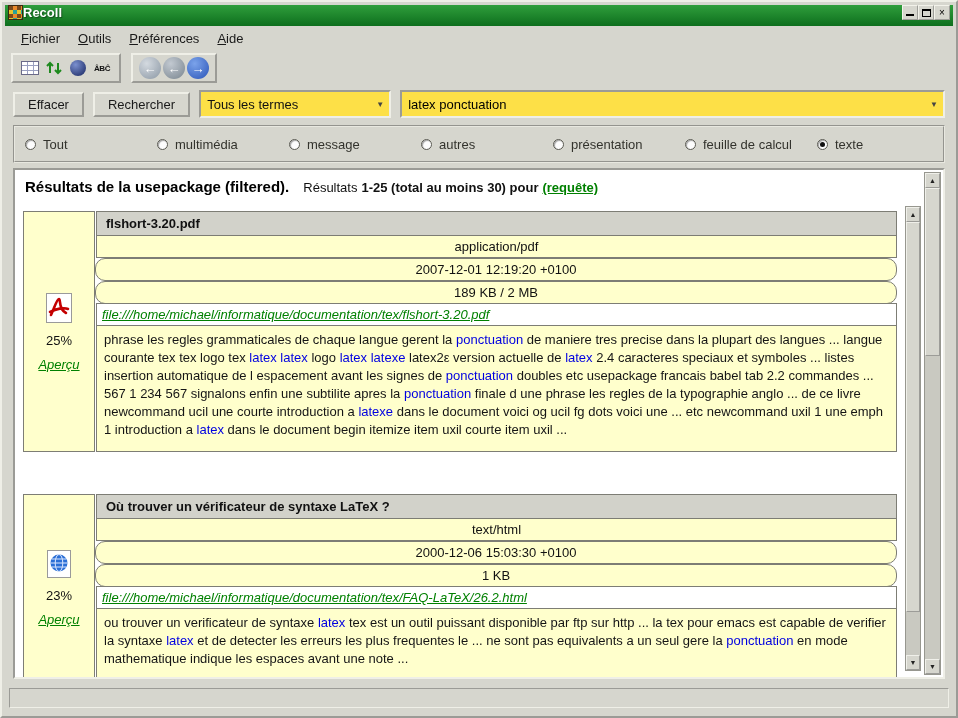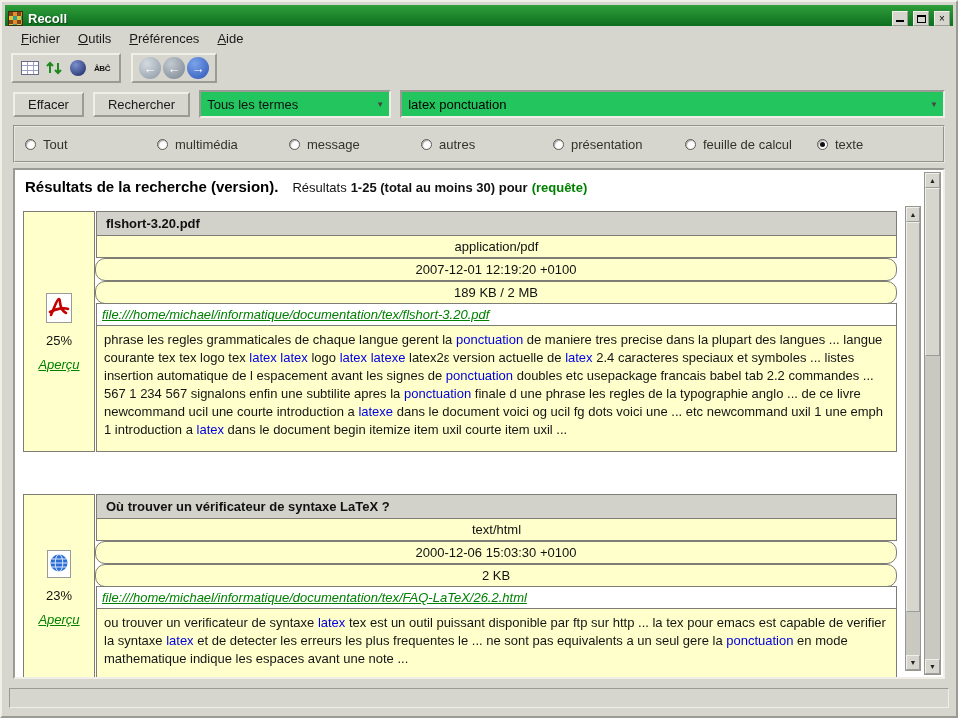--- a/index.html
+++ b/index.html
@@ -5,21 +5,21 @@
   :root{
     --bg:#d6d6ce; --tb1:#2f9e3c; --tb2:#0e6f1d; --link:#008000; --hl:#0000e0;
     --yellow:#ffffcc; --rowgray:#d2d2ca; --bord:#7d7d75;
   }
   *{box-sizing:border-box;margin:0;padding:0;}
   html,body{width:958px;height:718px;overflow:hidden;}
   body{font-family:"Liberation Sans",sans-serif;font-size:13px;color:#111;background:#8f8f87;}
   .window{width:958px;height:718px;background:var(--bg);border:2px outset #efefe7;padding:3px;display:flex;flex-direction:column;}
 
   
-  .titlebar{height:21px;flex:0 0 21px;background:linear-gradient(180deg,var(--tb1),var(--tb2));display:flex;align-items:flex-end;padding:0 3px;gap:5px;}
+  .titlebar{height:21px;flex:0 0 21px;background:linear-gradient(180deg,var(--tb1),var(--tb2));display:flex;align-items:flex-start;padding:0 3px;}
   .app-icon{width:15px;height:15px;border:1px solid #3a2a10;background:conic-gradient(#e98a2b 90deg,#2aa198 0 180deg,#e9c22b 0 270deg,#7a4a1a 0);background-size:8px 8px;}
   .titlebar .title{color:#fff;font-weight:bold;flex:1;text-shadow:1px 1px 1px rgba(0,0,0,.4);}
   .win-btn{width:16px;height:15px;background:var(--bg);border:1px outset #f2f2ea;display:flex;align-items:center;justify-content:center;font-size:10px;line-height:1;color:#000;}
   .glyph-min{width:8px;height:7px;border-bottom:2px solid #000;}
   .glyph-max{width:9px;height:8px;border:1px solid #000;border-top:2px solid #000;}
 
   
   .menubar{height:24px;flex:0 0 24px;display:flex;align-items:center;padding:0 7px;}
   .menu-item{display:inline-block;padding:3px 9px;color:#1a1a1a;}
   .menu-item::first-letter{text-decoration:underline;}
@@ -32,41 +32,41 @@
   .icon-globe{width:16px;height:16px;border-radius:50%;background:radial-gradient(circle at 35% 30%,#7b90cf,#15235e);}
   .icon-spell{font-size:8px;font-weight:bold;letter-spacing:-.5px;color:#111;}
   .circle-btn{width:22px;height:22px;border-radius:50%;display:flex;align-items:center;justify-content:center;color:#fff;font-weight:bold;font-size:13px;line-height:1;}
   .circle-gray1{background:radial-gradient(circle at 35% 30%,#d4dae0,#8b97a4);}
   .circle-gray2{background:radial-gradient(circle at 35% 30%,#c2c9d1,#79858f);}
   .circle-blue{background:radial-gradient(circle at 35% 30%,#7ba3ea,#2b55b8);}
 
   
   .search-row{height:36px;flex:0 0 36px;display:flex;align-items:center;gap:9px;padding:4px 8px;}
   .btn{background:var(--bg);border:2px outset #efefe7;padding:3px 13px;font-size:13px;color:#1a1a1a;font-family:inherit;}
-  .combo{background:#22c55e;border:2px inset #efefe7;height:28px;display:flex;align-items:center;padding:0 2px 0 6px;gap:4px;}
+  .combo{background:#fde047;border:2px inset #efefe7;height:28px;display:flex;align-items:center;padding:0 2px 0 6px;gap:4px;}
   .combo-mode{width:192px;}
   .combo-query{flex:1;}
   .combo-label{flex:1;}
   .combo-arrow{font-size:8px;color:#444;padding:0 3px;}
   .combo-input{flex:1;border:none;outline:none;background:transparent;font:inherit;color:#000;}
 
   
   .filter-row{height:38px;flex:0 0 38px;margin:3px 8px 2px 8px;border:2px groove #e8e8e0;display:flex;align-items:center;padding:0 10px;}
   .radio-item{display:inline-flex;align-items:center;gap:7px;width:132px;color:#33332d;}
   .radio-item:last-child{width:auto;}
   .radio-circle{width:11px;height:11px;border-radius:50%;background:#fdfdfd;border:1px solid #5a5a52;box-shadow:inset 1px 1px 1px rgba(0,0,0,.35);position:relative;flex:0 0 11px;}
   .radio-circle.checked::after{content:"";position:absolute;inset:2px;border-radius:50%;background:#101010;}
 
   
   .results-frame{flex:1;margin:3px 8px 2px 8px;background:#fff;border:2px inset #efefe7;position:relative;overflow:hidden;padding:6px 46px 8px 8px;}
   .results-heading{padding:2px 0 10px 2px;white-space:nowrap;}
   .heading-main{font-size:15px;font-weight:bold;color:#000;}
   .heading-summary{margin-left:14px;font-size:13px;}
   .summary-bold{font-weight:bold;margin-left:4px;}
-  .summary-link{color:var(--link);font-weight:bold;margin-left:4px;}
+  .summary-link{color:var(--link);font-weight:bold;text-decoration:underline;margin-left:4px;}
   .entries{margin-top:6px;}
   .entry{display:flex;align-items:stretch;}
   .entry + .entry{margin-top:42px;}
   .entry-left{width:72px;flex:0 0 72px;background:var(--yellow);border:1px solid var(--bord);display:flex;flex-direction:column;align-items:center;justify-content:center;gap:9px;}
   .relevance{color:#111;}
   .green-link{color:var(--link);text-decoration:underline;cursor:pointer;font-style:italic;}
   .entry-body{flex:1;display:flex;flex-direction:column;margin-left:1px;min-width:0;}
   .row-title{background:var(--rowgray);border:1px solid var(--bord);font-weight:bold;padding:4px 9px;}
   .row-meta{display:flex;margin-top:-1px;flex-direction:column;}
   .meta-cell{flex:1;background:var(--yellow);border:1px solid var(--bord);text-align:center;padding:3px 4px;}
@@ -188,21 +188,21 @@
         <span>feuille de calcul</span>
       </span>
       <span class="radio-item">
         <span class="radio-circle checked"></span>
         <span>texte</span>
       </span>
     </div>
 
   <div class="results-frame">
     <div class="results-heading">
-      <span class="heading-main">Résultats de la recherche (version).</span><span class="heading-summary"><span>Résultats</span><span class="summary-bold">1-25 (total au moins 30) pour</span><a class="summary-link">(requête)</a></span>
+      <span class="heading-main">Résultats de la usepackage (filtered).</span><span class="heading-summary"><span>Résultats</span><span class="summary-bold">1-25 (total au moins 30) pour</span><a class="summary-link">(requête)</a></span>
     </div>
 
     <div class="entries">
 
       <div class="entry">
         <div class="entry-left">
           <svg class="ftype-svg" width="28" height="32" viewBox="0 0 28 32">
             <rect x="1.5" y="1.5" width="25" height="29" fill="#fff" stroke="#9a9a9a"></rect>
             <path d="M6 23 C10 14 12 7 14 7 C16 7 13 17 21 21 M5 20 C11 17 19 15 23 17" stroke="#c40000" stroke-width="2.6" fill="none" stroke-linecap="round"></path>
           </svg>
@@ -234,21 +234,21 @@
             <line x1="6.6" y1="18" x2="21.4" y2="18" stroke="#dce8ff" stroke-width="1"></line>
           </svg>
           <span class="relevance">23%</span>
           <a class="green-link">Aperçu</a>
         </div>
         <div class="entry-body">
           <div class="row-title">Où trouver un vérificateur de syntaxe LaTeX ?</div>
           <div class="row-meta">
             <div class="meta-cell">text/html</div>
             <div class="meta-cell">2000-12-06 15:03:30 +0100</div>
-            <div class="meta-cell">2 KB</div>
+            <div class="meta-cell">1 KB</div>
           </div>
           <div class="row-url">
             <a class="green-link">file:///home/michael/informatique/documentation/tex/FAQ-LaTeX/26.2.html</a>
           </div>
           <div class="row-abstract"><span>ou trouver un verificateur de syntaxe </span><span class="hl">latex</span><span> tex est un outil puissant disponible par ftp sur http ... la tex pour emacs est capable de verifier la syntaxe </span><span class="hl">latex</span><span> et de detecter les erreurs les plus frequentes le ... ne sont pas equivalents a un seul gere la </span><span class="hl">ponctuation</span><span> en mode mathematique indique les espaces avant une note ...</span></div>
         </div>
       </div>
 
     </div>
 

